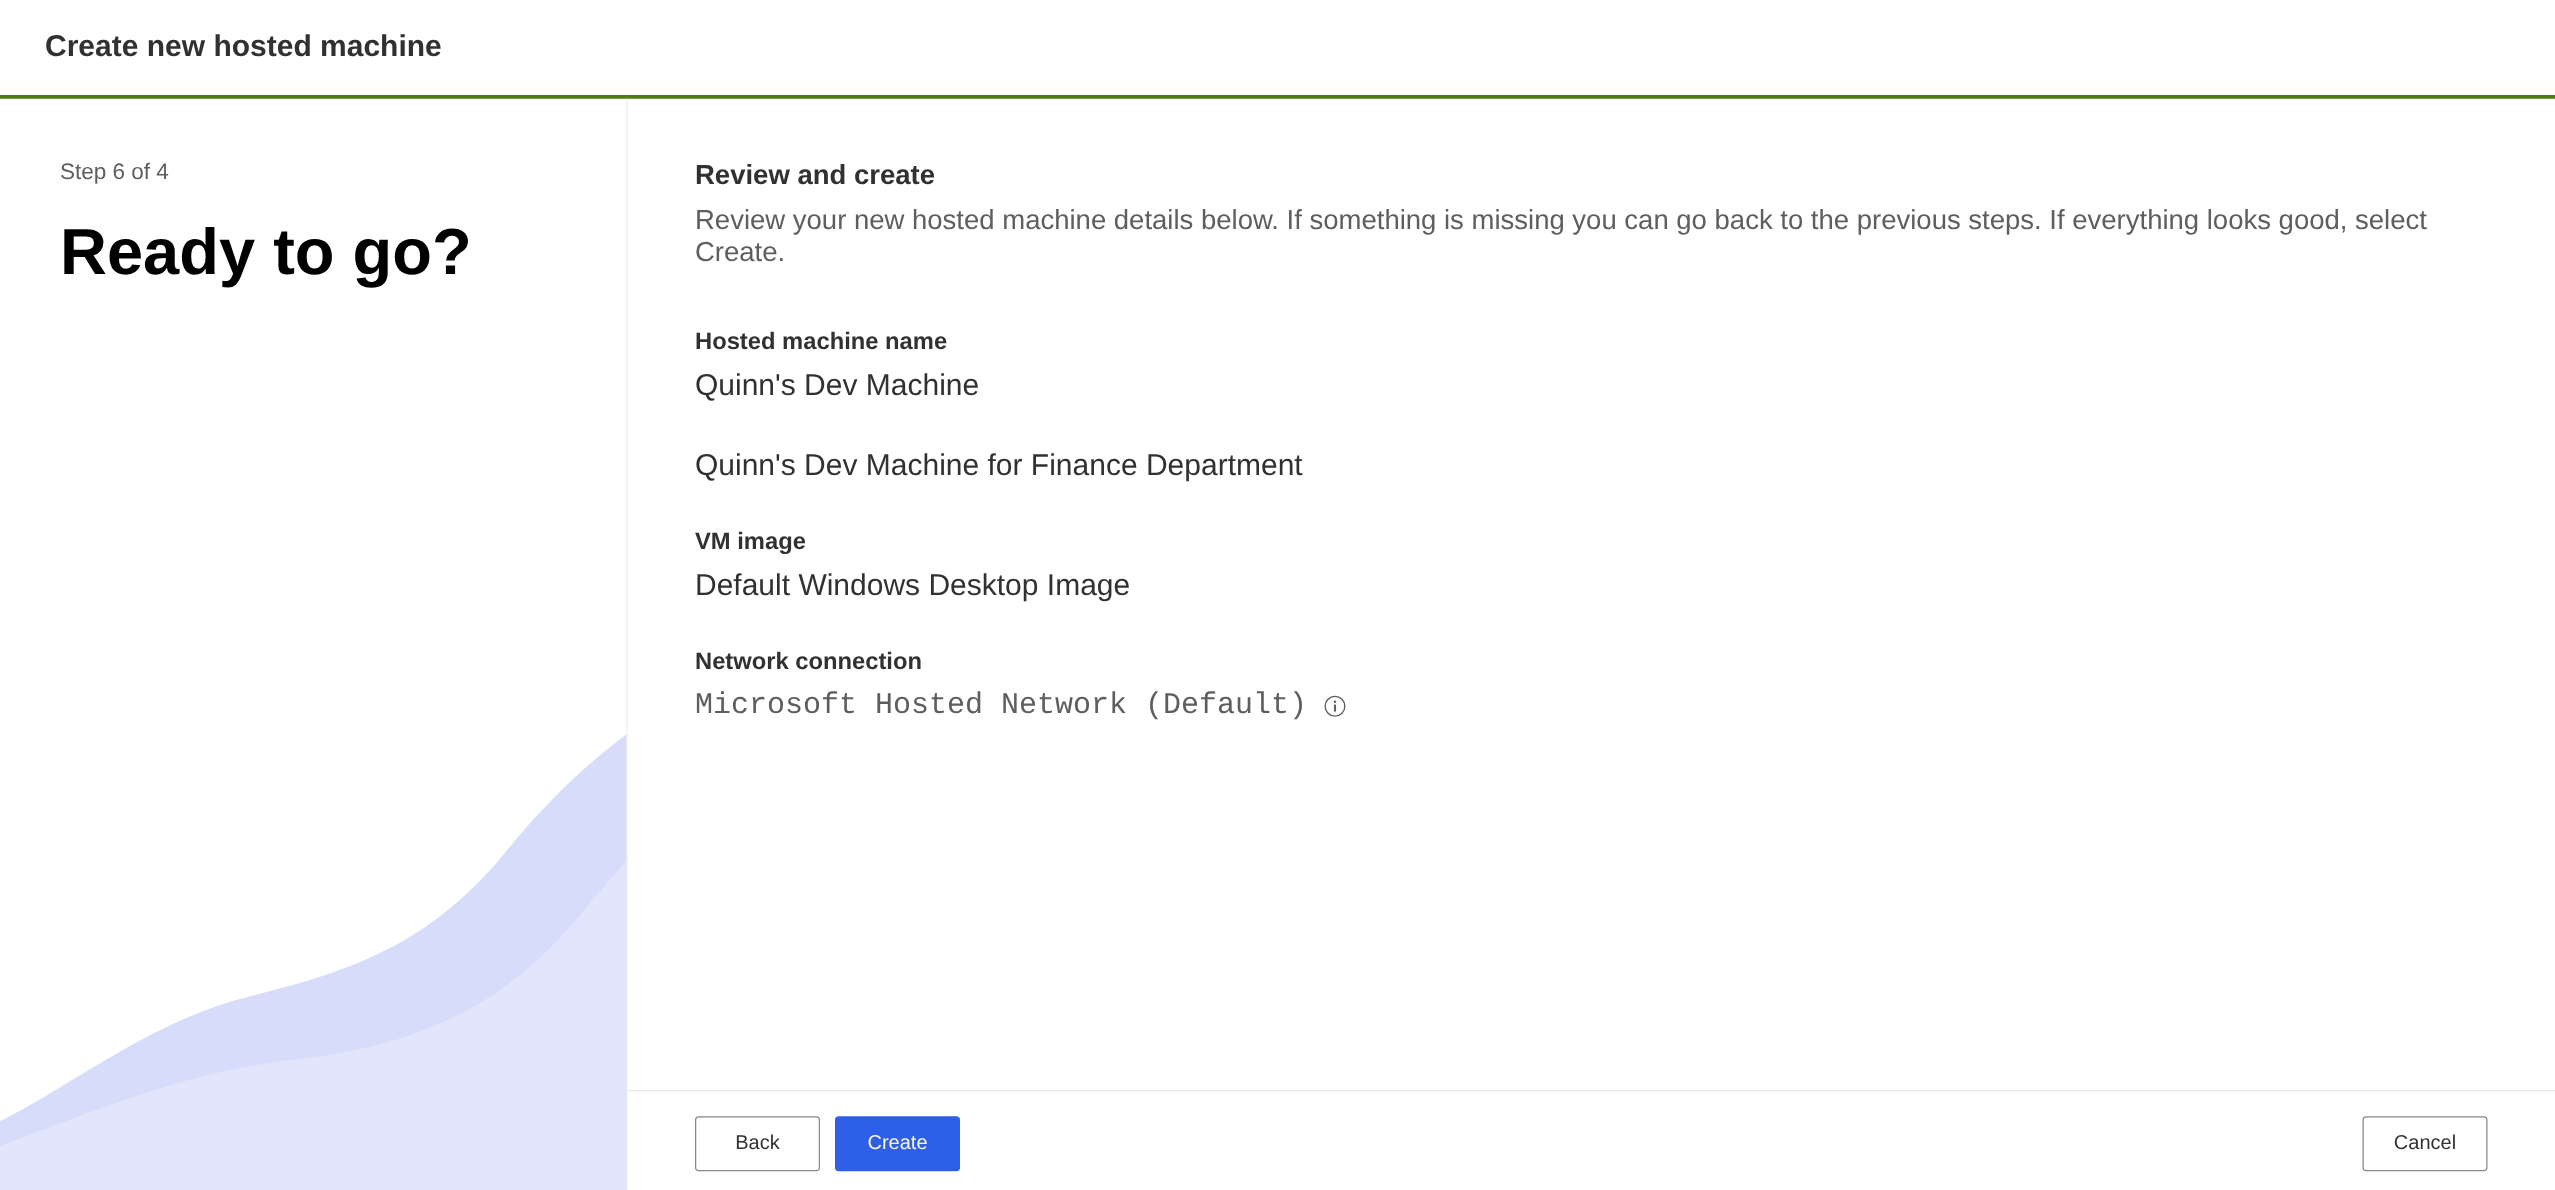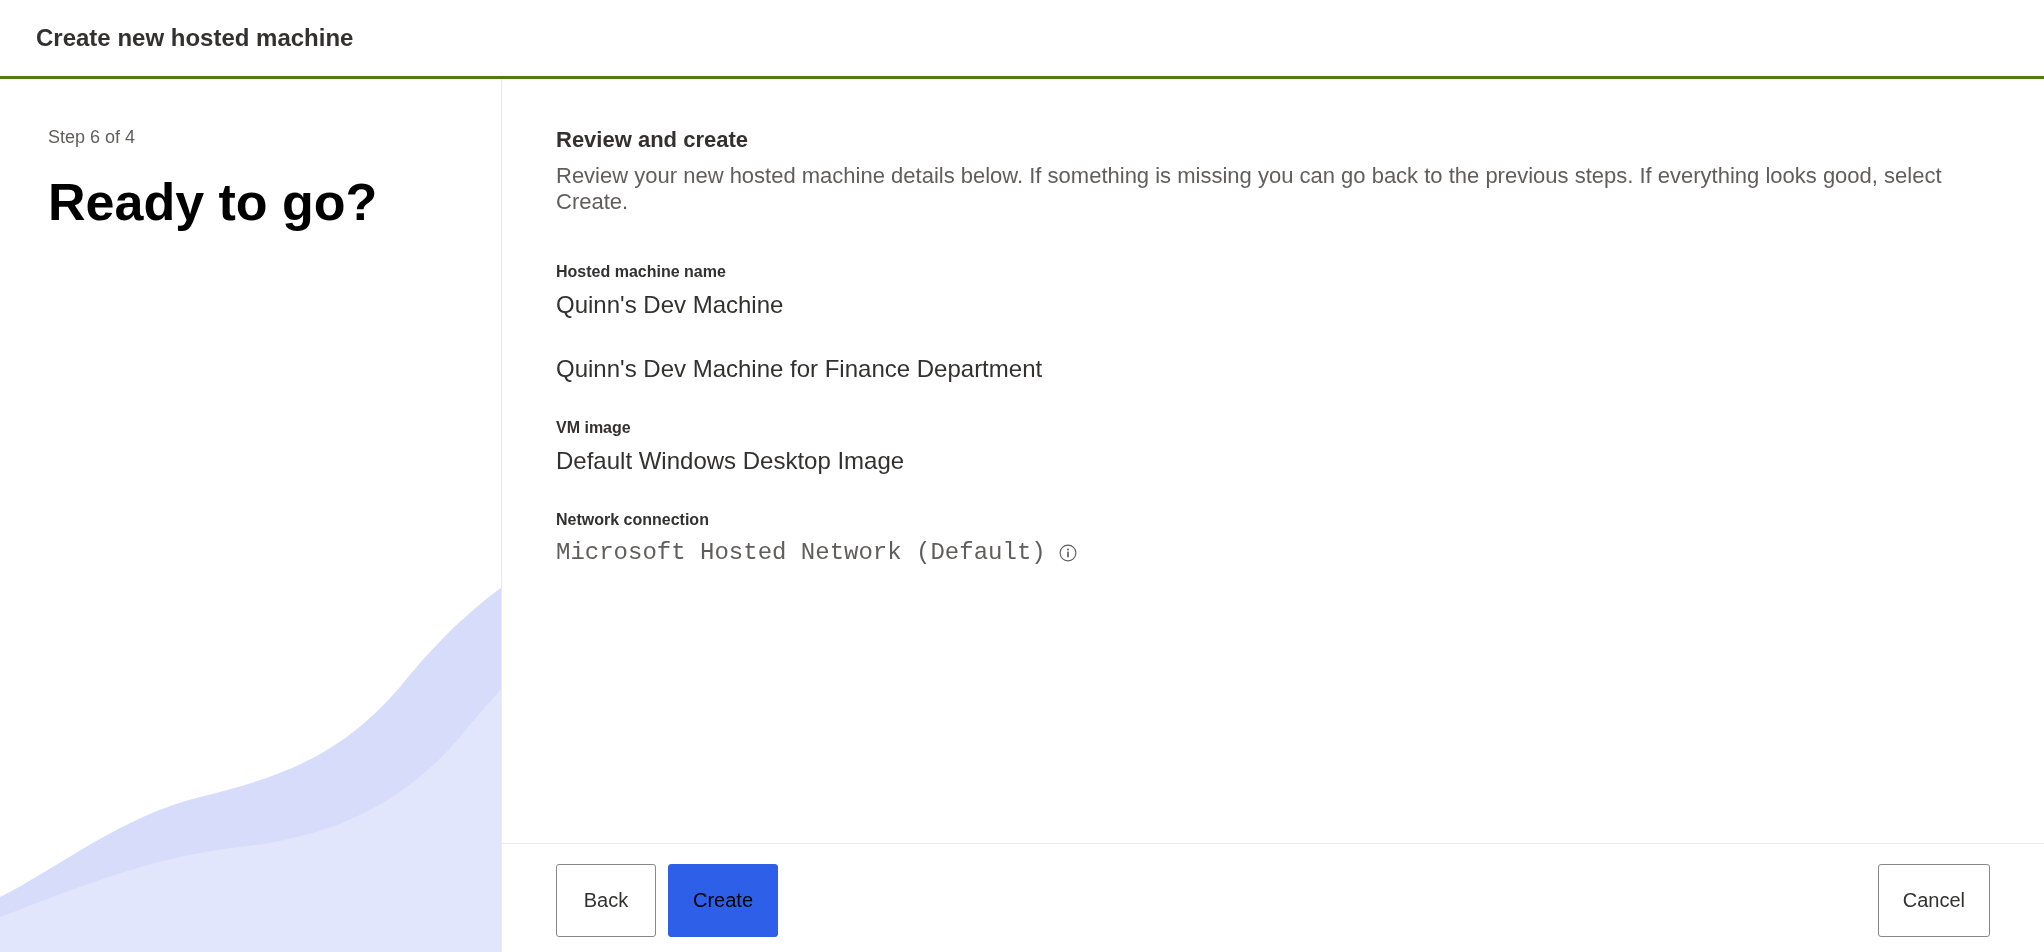--- a/index.html
+++ b/index.html
@@ -80,21 +80,21 @@
       font-size: 22px;
       color: #605e5c;
       margin-bottom: 48px;
     }
 
     .field-group {
       margin-bottom: 36px;
     }
 
     .field-label {
-      font-size: 16px;
+      font-size: 19px;
       font-weight: 600;
       color: #323130;
       margin-bottom: 10px;
     }
 
     .field-value {
       font-size: 24px;
       color: #323130;
       display: flex;
       align-items: center;
@@ -131,37 +131,37 @@
       display: flex;
       gap: 12px;
     }
 
     .footer-right {
       margin-left: auto;
     }
 
     .btn {
       font-family: inherit;
-      font-size: 20px;
-      padding: 24px 24px;
+      font-size: 16px;
+      padding: 12px 24px;
       border-radius: 3px;
       cursor: pointer;
       min-width: 100px;
     }
 
     .btn-secondary {
       background: #ffffff;
       border: 1px solid #8a8886;
       color: #323130;
     }
 
     .btn-primary {
       background: #2e5fe8;
       border: 1px solid #2e5fe8;
-      color: #000000;
+      color: #fef9c3;
     }
   </style>
 </head>
 <body>
 
 <div class="header">
   <div class="header-title">Create new hosted machine</div>
 </div>
 
 <div class="layout">

